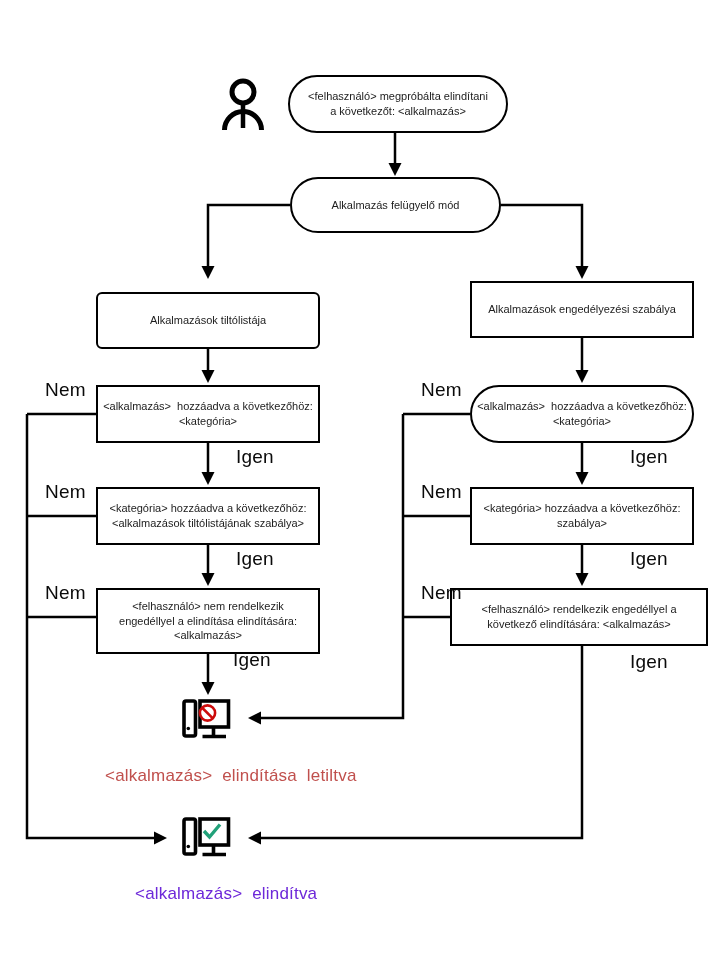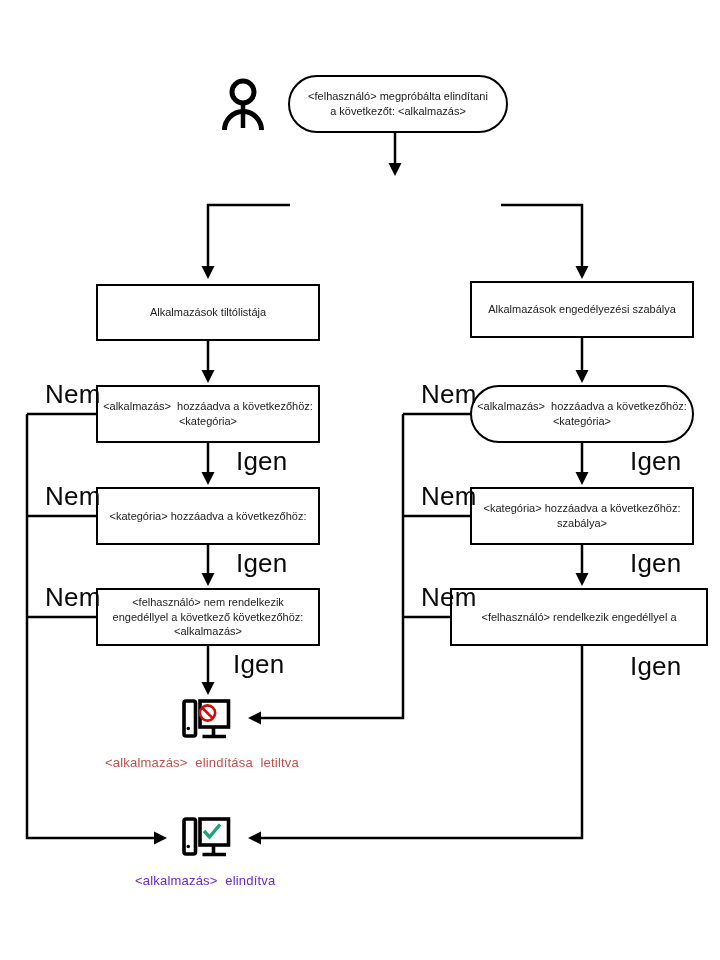--- a/index.html
+++ b/index.html
@@ -10,34 +10,34 @@
   #wires{position:absolute;left:0;top:0;width:720px;height:960px;}
   .node{
     position:absolute;box-sizing:border-box;border:2.5px solid #000;background:#fff;
     display:flex;flex-direction:column;align-items:center;justify-content:center;
     text-align:center;font-size:11px;line-height:1.32;color:#1c1c1c;
     padding:14px 4px;
   }
   .node span{display:block;white-space:pre;}
   .stadium{border-radius:29px;}
   .lbl{
-    position:absolute;font-size:26px;color:#0a0a0a;letter-spacing:0.2px;
+    position:absolute;font-size:19px;color:#0a0a0a;letter-spacing:0.2px;
     white-space:pre;
   }
-  .outcome{position:absolute;font-size:13px;white-space:pre;letter-spacing:0.2px;}
+  .outcome{position:absolute;font-size:17px;white-space:pre;letter-spacing:0.2px;margin-top:11px;}
   
   #n-start{left:288px;top:75px;width:220px;height:58px;border-radius:29px;}
   #n-mode{left:290px;top:177px;width:211px;height:56px;border-radius:28px;}
-  #n-l1{left:96px;top:284px;width:224px;height:57px;}
+  #n-l1{left:96px;top:292px;width:224px;height:57px;border-radius:6px;}
   #n-r1{left:470px;top:281px;width:224px;height:57px;}
   #n-l2{left:96px;top:385px;width:224px;height:58px;}
   #n-r2{left:470px;top:385px;width:224px;height:58px;}
   #n-l3{left:96px;top:487px;width:224px;height:58px;}
   #n-r3{left:470px;top:487px;width:224px;height:58px;}
-  #n-l4{left:96px;top:588px;width:224px;height:58px;}
+  #n-l4{left:96px;top:588px;width:224px;height:66px;}
   #n-r4{left:450px;top:588px;width:258px;height:58px;}
   
   #lbl-nem-l1{left:45px;top:379px;}  #lbl-nem-r1{left:421px;top:379px;}
   #lbl-nem-l2{left:45px;top:481px;}  #lbl-nem-r2{left:421px;top:481px;}
   #lbl-nem-l3{left:45px;top:582px;}  #lbl-nem-r3{left:421px;top:582px;}
   #lbl-igen-l1{left:236px;top:446px;} #lbl-igen-r1{left:630px;top:446px;}
   #lbl-igen-l2{left:236px;top:548px;} #lbl-igen-r2{left:630px;top:548px;}
   #lbl-igen-l3{left:233px;top:649px;} #lbl-igen-r3{left:630px;top:651px;}
   #outcome-blocked{left:105px;top:755px;}
   #outcome-started{left:135px;top:873px;}
@@ -105,20 +105,23 @@
         <path d="M204 831 L209.5 837 L220 824.5" stroke="currentColor" stroke-width="3.4" fill="none"></path>
       </g>
     </g>
   </svg>
 
   <div class="node" id="n-start">
     <span>&lt;felhasználó&gt; megpróbálta elindítani</span>
     <span>a következőt: &lt;alkalmazás&gt;</span>
   </div>
 
+  <div class="node" id="n-mode">
+    <span>Alkalmazás felügyelő mód</span>
+  </div>
 
   <div class="node" id="n-l1">
     <span>Alkalmazások tiltólistája</span>
   </div>
 
   <div class="node" id="n-r1">
     <span>Alkalmazások engedélyezési szabálya</span>
   </div>
 
   <div class="node" id="n-l2">
@@ -126,35 +129,37 @@
     <span>&lt;kategória&gt;</span>
   </div>
 
   <div class="node stadium" id="n-r2">
     <span>&lt;alkalmazás&gt;  hozzáadva a következőhöz:</span>
     <span>&lt;kategória&gt;</span>
   </div>
 
   <div class="node" id="n-l3">
     <span>&lt;kategória&gt; hozzáadva a következőhöz:</span>
+    <span>&lt;alkalmazások tiltólistájának szabálya&gt;</span>
   </div>
 
   <div class="node" id="n-r3">
     <span>&lt;kategória&gt; hozzáadva a következőhöz:</span>
     <span>szabálya&gt;</span>
   </div>
 
   <div class="node" id="n-l4">
     <span>&lt;felhasználó&gt; nem rendelkezik</span>
-    <span>engedéllyel a következő következőhöz:</span>
+    <span>engedéllyel a elindítása elindítására:</span>
     <span>&lt;alkalmazás&gt;</span>
   </div>
 
   <div class="node" id="n-r4">
     <span>&lt;felhasználó&gt; rendelkezik engedéllyel a</span>
+    <span>következő elindítására: &lt;alkalmazás&gt;</span>
   </div>
 
   <div class="lbl" id="lbl-nem-l1">Nem</div>
   <div class="lbl" id="lbl-nem-l2">Nem</div>
   <div class="lbl" id="lbl-nem-l3">Nem</div>
   <div class="lbl" id="lbl-nem-r1">Nem</div>
   <div class="lbl" id="lbl-nem-r2">Nem</div>
   <div class="lbl" id="lbl-nem-r3">Nem</div>
   <div class="lbl" id="lbl-igen-l1">Igen</div>
   <div class="lbl" id="lbl-igen-l2">Igen</div>

